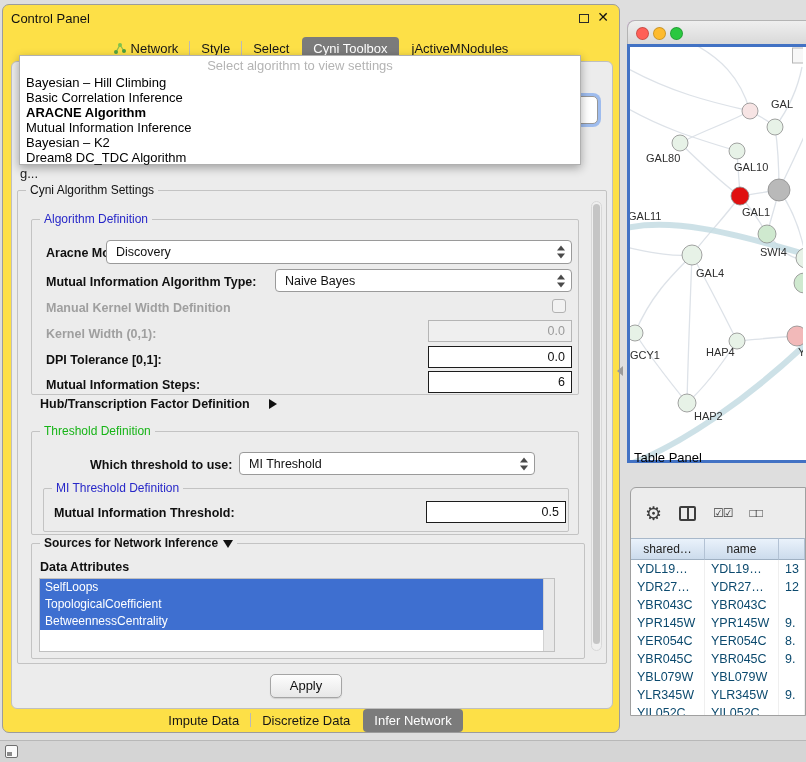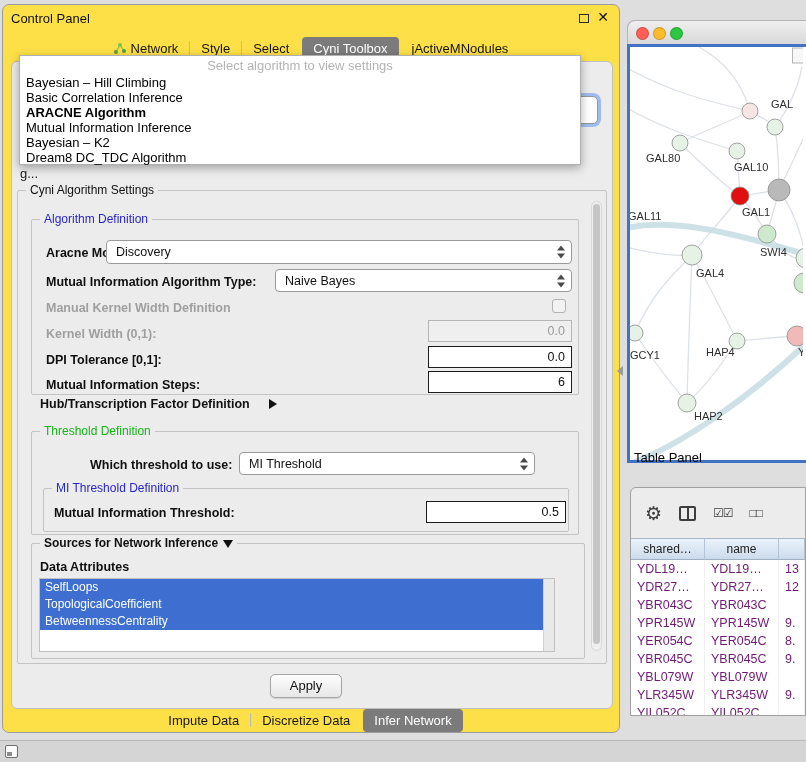--- a/index.html
+++ b/index.html
@@ -92,21 +92,21 @@
   .col-icon { width:17px; height:15px; border:2px solid #3d3d3d; border-radius:2px; position:relative; }
   .col-icon::before { content:''; position:absolute; left:50%; top:0; bottom:0; width:2px; background:#3d3d3d; transform:translateX(-50%); }
   .check-pair, .box-pair { font-size:12px; color:#3d3d3d; letter-spacing:-1px; }
   .tp-header { position:absolute; top:50px; left:0; right:0; height:22px; display:flex; }
   .th { background:linear-gradient(#eaf2fb,#ccdbec); border-right:1px solid #b3c2d4; border-top:1px solid #a8b8ca; border-bottom:1px solid #9fb0c2; font-size:12px; color:#222; display:flex; align-items:center; justify-content:center; }
   .th.c1, .td.c1 { width:74px; }
   .th.c2, .td.c2 { width:74px; }
   .th.c3, .td.c3 { flex:1; }
   .tp-body { position:absolute; top:72px; left:0; right:0; bottom:0; background:#fff; overflow:hidden; }
   .tr { display:flex; height:18px; }
-  .td { font-size:12.5px; color:#701a75; padding:2px 0 0 6px; border-right:1px solid #efefef; white-space:nowrap; overflow:hidden; }
+  .td { font-size:12.5px; color:#0c4a6e; padding:2px 0 0 6px; border-right:1px solid #efefef; white-space:nowrap; overflow:hidden; }
 
   
   .bottom-bar { position:absolute; left:0; top:740px; width:806px; height:22px; background:#d5d5d5; border-top:1px solid #b8b8b8; }
   .panel-icon { position:absolute; left:5px; top:4px; width:13px; height:13px; border:1.5px solid #6f6f6f; border-radius:2px; background:#fafafa; }
   .panel-icon::after { content:''; position:absolute; left:1px; bottom:1px; width:5px; height:4px; background:#8b8b8b; }
 </style>
 </head>
 <body>
 
 <div id="app">

